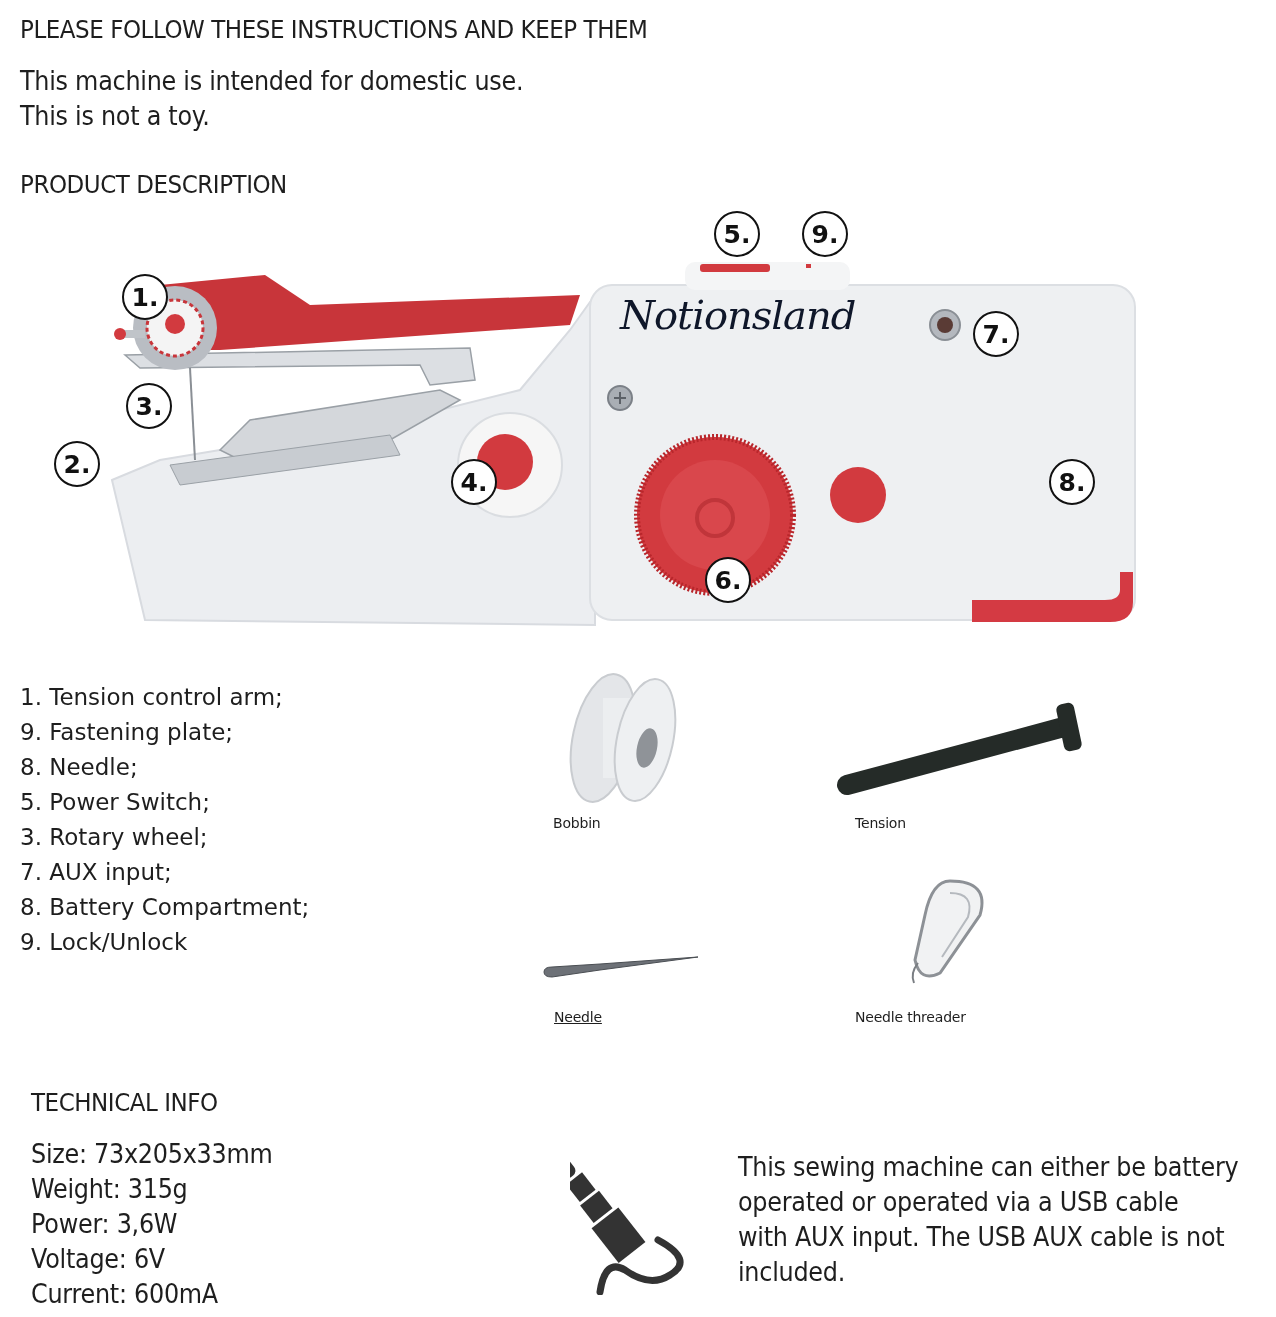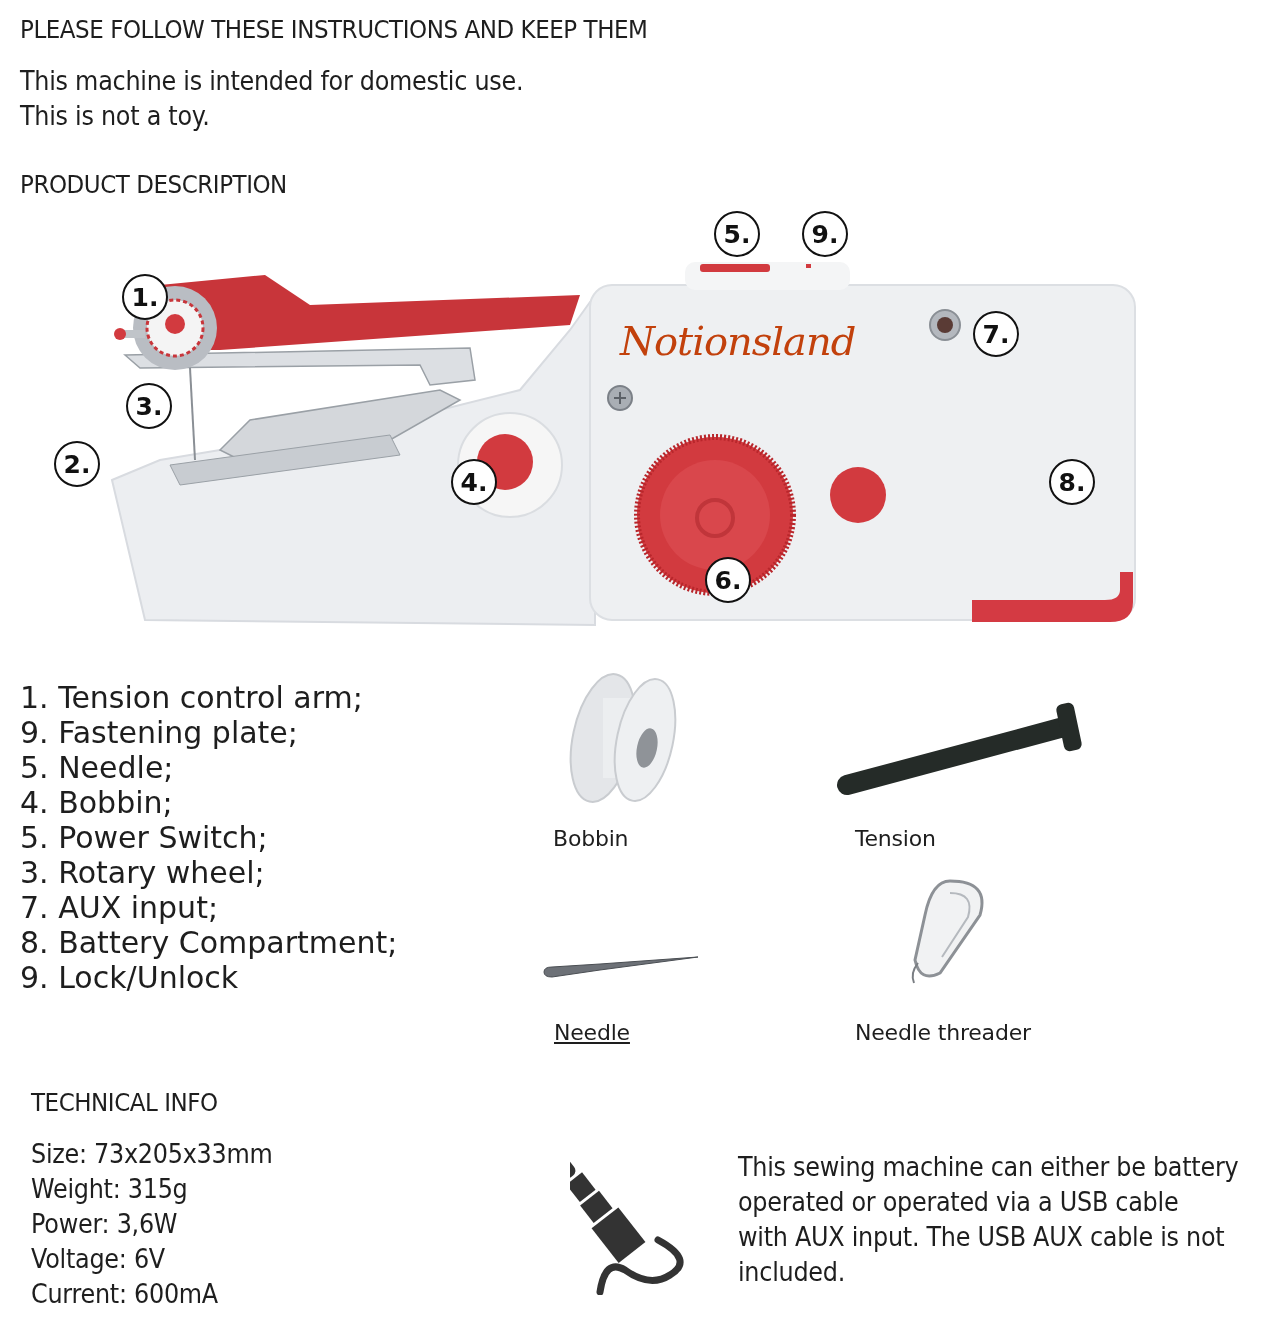--- a/index.html
+++ b/index.html
@@ -1,22 +1,22 @@
 <!DOCTYPE html>
 <html><head>
 <meta charset="utf-8">
 <style>
   html, body { margin:0; padding:0; background:#ffffff; }
   body { width:1276px; height:1317px; position:relative; overflow:hidden;
          font-family:"DejaVu Sans", sans-serif; color:#1e1e1e; }
   .abs { position:absolute; }
   .heading { font-size:25px; letter-spacing:-0.5px; font-weight:400; transform:scaleX(0.92); transform-origin:left top; white-space:nowrap; }
   .body-text { font-size:26px; line-height:35px; letter-spacing:-0.3px; white-space:nowrap; transform:scaleX(0.92); transform-origin:left top; }
-  .list-text { font-size:30px; line-height:35px; white-space:nowrap; }
-  .caption { font-size:22px; letter-spacing:-0.2px; white-space:nowrap;margin-top:11px; }
+  .list-text { font-size:23px; line-height:35px; white-space:nowrap; }
+  .caption { font-size:14px; letter-spacing:-0.2px; white-space:nowrap; }
   .callout { position:absolute; width:46px; height:46px; border:2.5px solid #111; border-radius:50%;
              background:#fff; box-sizing:border-box; display:flex; align-items:center; justify-content:center;
              font-size:25px; font-weight:bold; color:#111; }
   svg { display:block; }
 </style>
 </head>
 <body>
 
 <div class="abs heading" style="left:20px;top:15px;">PLEASE FOLLOW THESE INSTRUCTIONS AND KEEP THEM</div>
 <div class="abs body-text" style="left:20px;top:64px;">This machine is intended for domestic use.</div>
@@ -58,38 +58,37 @@
 
     <circle cx="615" cy="265" r="78" fill="#d23a3f" stroke="#b8262b" stroke-width="6" stroke-dasharray="2 2"></circle>
     <circle cx="615" cy="265" r="55" fill="#d9474c"></circle>
     <circle cx="615" cy="268" r="18" fill="none" stroke="#c0353a" stroke-width="4"></circle>
 
     <circle cx="758" cy="245" r="28" fill="#d23a3f"></circle>
 
     <path d="M872 350 L1005 350 Q1020 350 1020 340 L1020 322 L1033 322 L1033 352 Q1033 372 1010 372 L872 372 Z" fill="#d43a43"></path>
   </svg>
 
-  <div class="abs" style="left:520px;top:68px;font-family:'DejaVu Serif', serif;font-style:italic;font-size:40px;color:#c2410c;letter-spacing:-1px;">Notionsland</div>
+  <div class="abs" style="left:520px;top:42px;font-family:'DejaVu Serif', serif;font-style:italic;font-size:40px;color:#0f172a;letter-spacing:-1px;">Notionsland</div>
 </div>
 
 <div class="callout" style="left:122px;top:274px;">1.</div>
 <div class="callout" style="left:54px;top:441px;">2.</div>
 <div class="callout" style="left:126px;top:383px;">3.</div>
 <div class="callout" style="left:451px;top:459px;">4.</div>
 <div class="callout" style="left:714px;top:211px;">5.</div>
 <div class="callout" style="left:705px;top:557px;">6.</div>
 <div class="callout" style="left:973px;top:311px;">7.</div>
 <div class="callout" style="left:1049px;top:459px;">8.</div>
 <div class="callout" style="left:802px;top:211px;">9.</div>
 
 <div class="abs" style="left:20px;top:680px;">
   <div class="list-text">1. Tension control arm;</div>
   <div class="list-text">9. Fastening plate;</div>
-  <div class="list-text">5. Needle;</div>
-  <div class="list-text">4. Bobbin;</div>
+  <div class="list-text">8. Needle;</div>
   <div class="list-text">5. Power Switch;</div>
   <div class="list-text">3. Rotary wheel;</div>
   <div class="list-text">7. AUX input;</div>
   <div class="list-text">8. Battery Compartment;</div>
   <div class="list-text">9. Lock/Unlock</div>
 </div>
 
 <div class="abs" style="left:565px;top:668px;">
   <svg width="120" height="140" viewBox="0 0 120 140">
     <ellipse cx="38" cy="70" rx="30" ry="65" fill="#e4e6e9" stroke="#c9ccd0" stroke-width="2" transform="rotate(12 38 70)"></ellipse>

